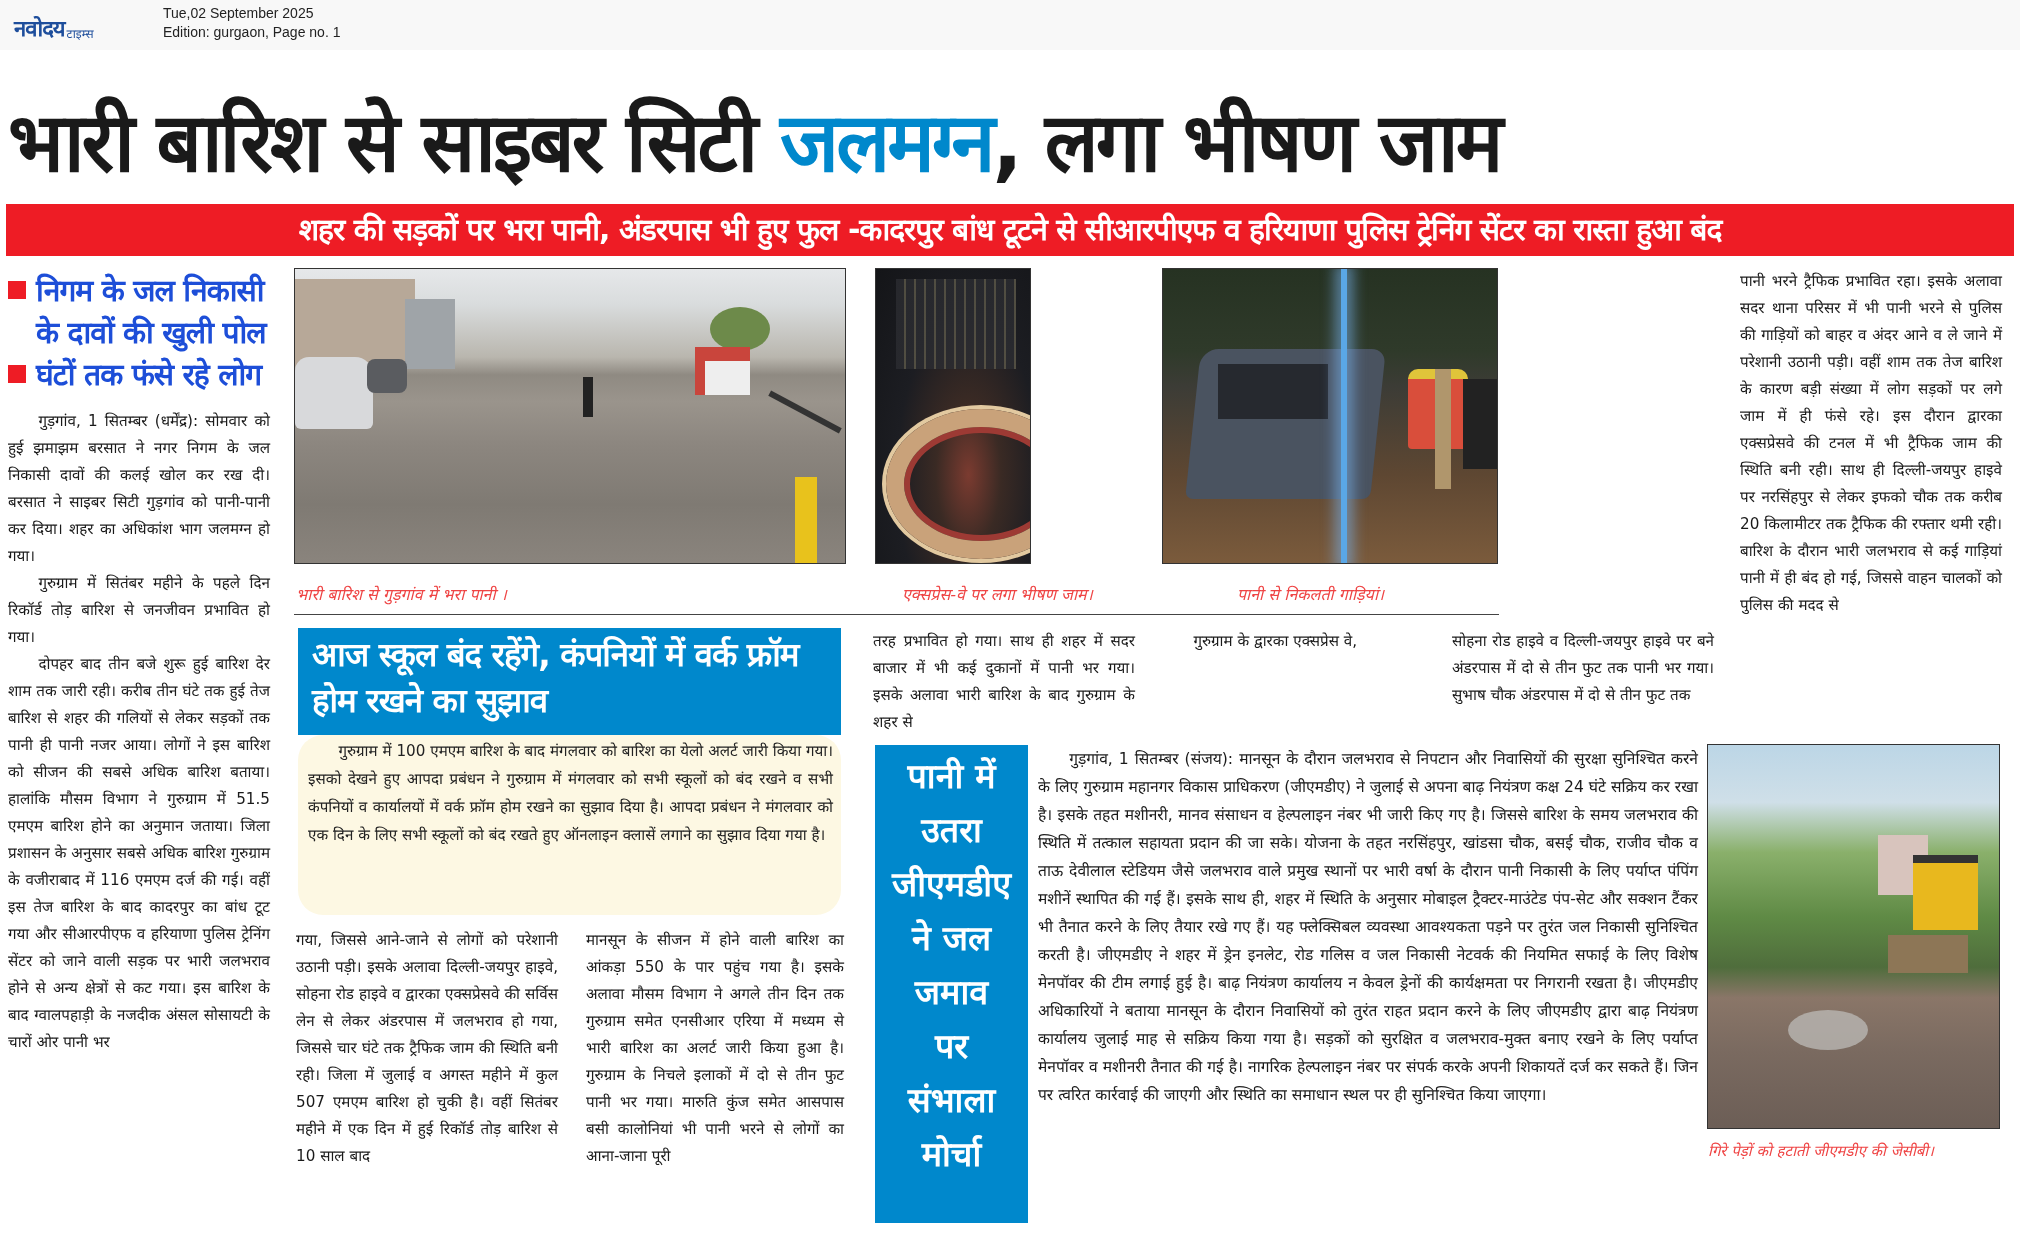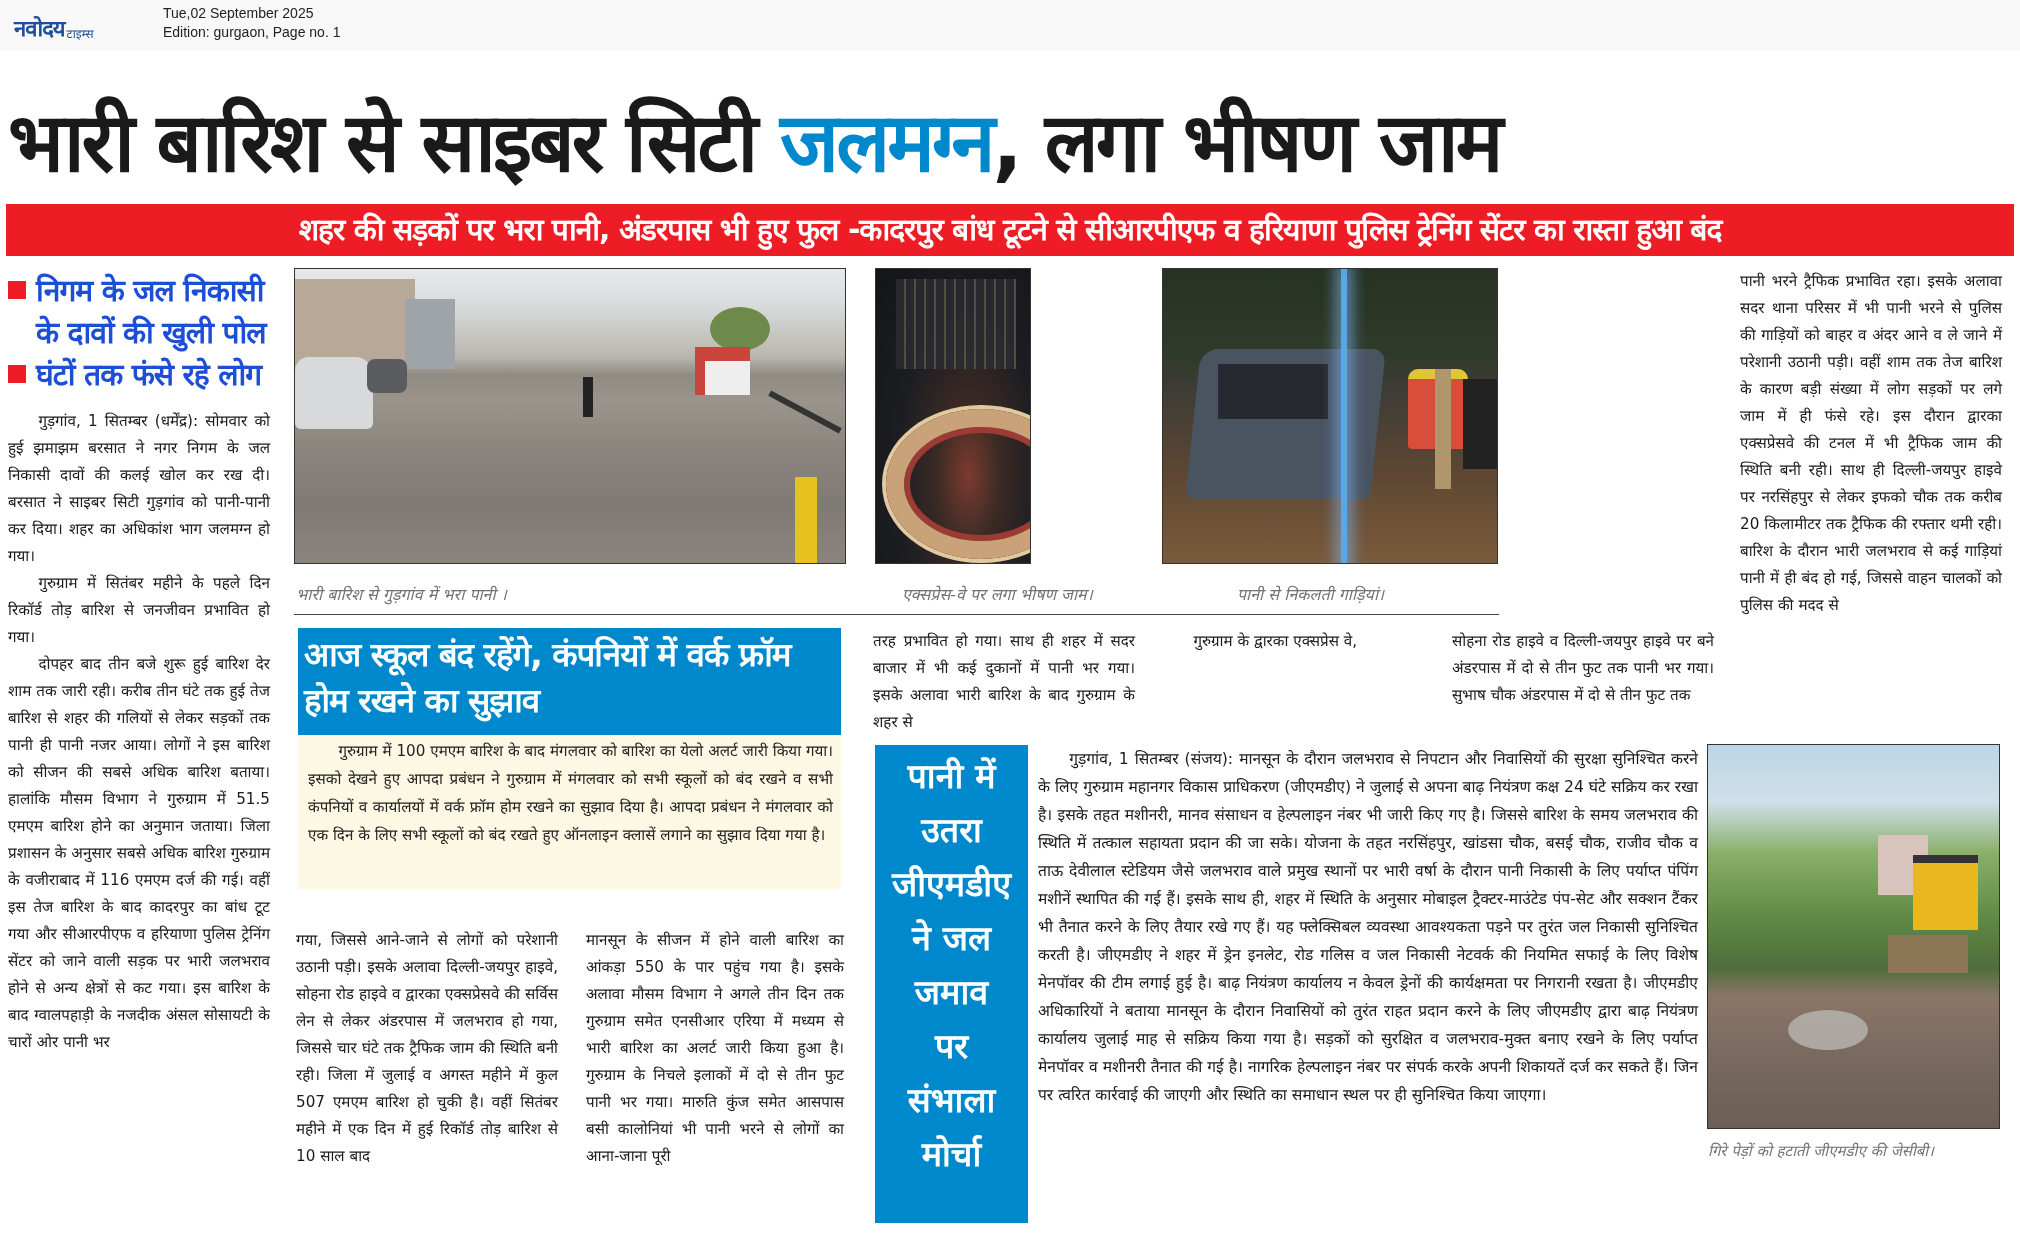--- a/index.html
+++ b/index.html
@@ -20,21 +20,21 @@
   .bullets { position: absolute; left: 8px; top: 270px; width: 265px; }
   .bullet-line { font-weight: bold; font-size: 30px; line-height: 42px; color: #1d4ed8; letter-spacing: -1px; }
   .bullet-sq { display: inline-block; width: 18px; height: 18px; background: #ee1c25; margin-right: 10px; vertical-align: 2px; }
   .indent1 { padding-left: 28px; }
 
   .col-text { position: absolute; font-family: "DejaVu Sans", sans-serif; font-size: 15.2px; line-height: 27px; color: #1a1a1a; text-align: justify; }
   .col-text p { text-indent: 2em; }
   .col-text p.noindent { text-indent: 0; }
 
   .photo { position: absolute; border: 1px solid #333; overflow: hidden; }
-  .caption { position: absolute; font-style: italic; font-size: 16px; color: #737373; white-space: nowrap; }
+  .caption { position: absolute; font-style: italic; font-size: 16px; color: #ef4444; white-space: nowrap; }
   .rule { position: absolute; height: 1px; background: #444; }
 
   .photo-flood { left: 294px; top: 268px; width: 552px; height: 296px;
     background: linear-gradient(180deg, #e6e8ea 0%, #d9dcdd 12%, #b9b6ae 30%, #8f8a82 36%, #9a948c 45%, #8c867f 60%, #7f7a73 80%, #8a847d 100%); }
   .photo-flood .bld1 { position: absolute; left: 0; top: 10px; width: 120px; height: 90px; background: #b7a898; }
   .photo-flood .bld2 { position: absolute; left: 110px; top: 30px; width: 50px; height: 70px; background: #9fa4a8; }
   .photo-flood .car1 { position: absolute; left: 0; top: 88px; width: 78px; height: 72px; background: #d8d9db; border-radius: 14px 18px 6px 6px; }
   .photo-flood .car2 { position: absolute; left: 72px; top: 90px; width: 40px; height: 34px; background: #5a5c60; border-radius: 8px; }
   .photo-flood .truck { position: absolute; left: 400px; top: 78px; width: 55px; height: 48px; background: #c9453c; }
   .photo-flood .truck2 { position: absolute; left: 410px; top: 92px; width: 45px; height: 34px; background: #eee; }
@@ -49,22 +49,22 @@
 
   .photo-van { left: 1162px; top: 268px; width: 336px; height: 296px;
     background: linear-gradient(180deg, #263222 0%, #2f3a2a 28%, #3c3c36 40%, #5e4732 70%, #7b5b3c 100%); }
   .photo-van .van { position: absolute; left: 30px; top: 80px; width: 185px; height: 150px; background: #4a5360; border-radius: 18px 14px 8px 8px; transform: skewX(-6deg); }
   .photo-van .win { position: absolute; left: 55px; top: 95px; width: 110px; height: 55px; background: #26292f; }
   .photo-van .beam { position: absolute; left: 178px; top: 0; width: 6px; height: 296px; background: #5aa7e6; box-shadow: 0 0 14px 6px rgba(120,180,240,.6); }
   .photo-van .auto { position: absolute; left: 245px; top: 100px; width: 60px; height: 80px; background: #d94e3b; border-top: 10px solid #e0c43a; border-radius: 10px 10px 4px 4px; }
   .photo-van .cop { position: absolute; left: 272px; top: 100px; width: 16px; height: 120px; background: #b0966c; }
   .photo-van .car { position: absolute; left: 300px; top: 110px; width: 40px; height: 90px; background: #222; }
 
-  .sidebox-head { position: absolute; left: 298px; top: 628px; width: 543px; height: 107px; background: #0088cc; color: #fff; font-weight: bold; font-size: 33px; line-height: 46px; padding: 4px 6px; letter-spacing: -1px; }
-  .sidebox-body { position: absolute; left: 298px; top: 735px; width: 543px; height: 154px; background: #fdf8e3; }
+  .sidebox-head { position: absolute; left: 298px; top: 628px; width: 543px; height: 107px; background: #0088cc; color: #fff; font-weight: bold; font-size: 33px; line-height: 46px; padding: 4px 14px; letter-spacing: -1px; }
+  .sidebox-body { position: absolute; left: 298px; top: 735px; width: 543px; height: 180px; background: #fdf8e3; border-radius: 25px; }
   .sidebox-body p { position: absolute; left: 10px; top: 2px; width: 525px; font-size: 15.2px; line-height: 28px; text-align: justify; text-indent: 2em; color: #222; }
 
   .gmda-box { position: absolute; left: 875px; top: 745px; width: 153px; height: 478px; background: #0088cc; color: #fff; font-weight: bold; font-size: 34px; line-height: 54px; text-align: center; padding-top: 4px; }
 
   .photo-jcb { left: 1707px; top: 744px; width: 293px; height: 385px;
     background: linear-gradient(180deg, #bcd6e6 0%, #cfdfe8 15%, #8ab06b 28%, #5f8a45 45%, #4f6d3c 58%, #8a7668 66%, #7a6a60 80%, #6c5e56 100%); }
   .photo-jcb .bld { position: absolute; left: 170px; top: 90px; width: 50px; height: 60px; background: #d8c4bd; }
   .photo-jcb .jcb { position: absolute; left: 205px; top: 110px; width: 65px; height: 75px; background: #e8b81e; border-top: 8px solid #333; }
   .photo-jcb .bucket { position: absolute; left: 180px; top: 190px; width: 80px; height: 38px; background: #8d7656; }
   .photo-jcb .puddle { position: absolute; left: 80px; top: 265px; width: 80px; height: 40px; background: #b9b7b3; border-radius: 50%; opacity: .8; }

